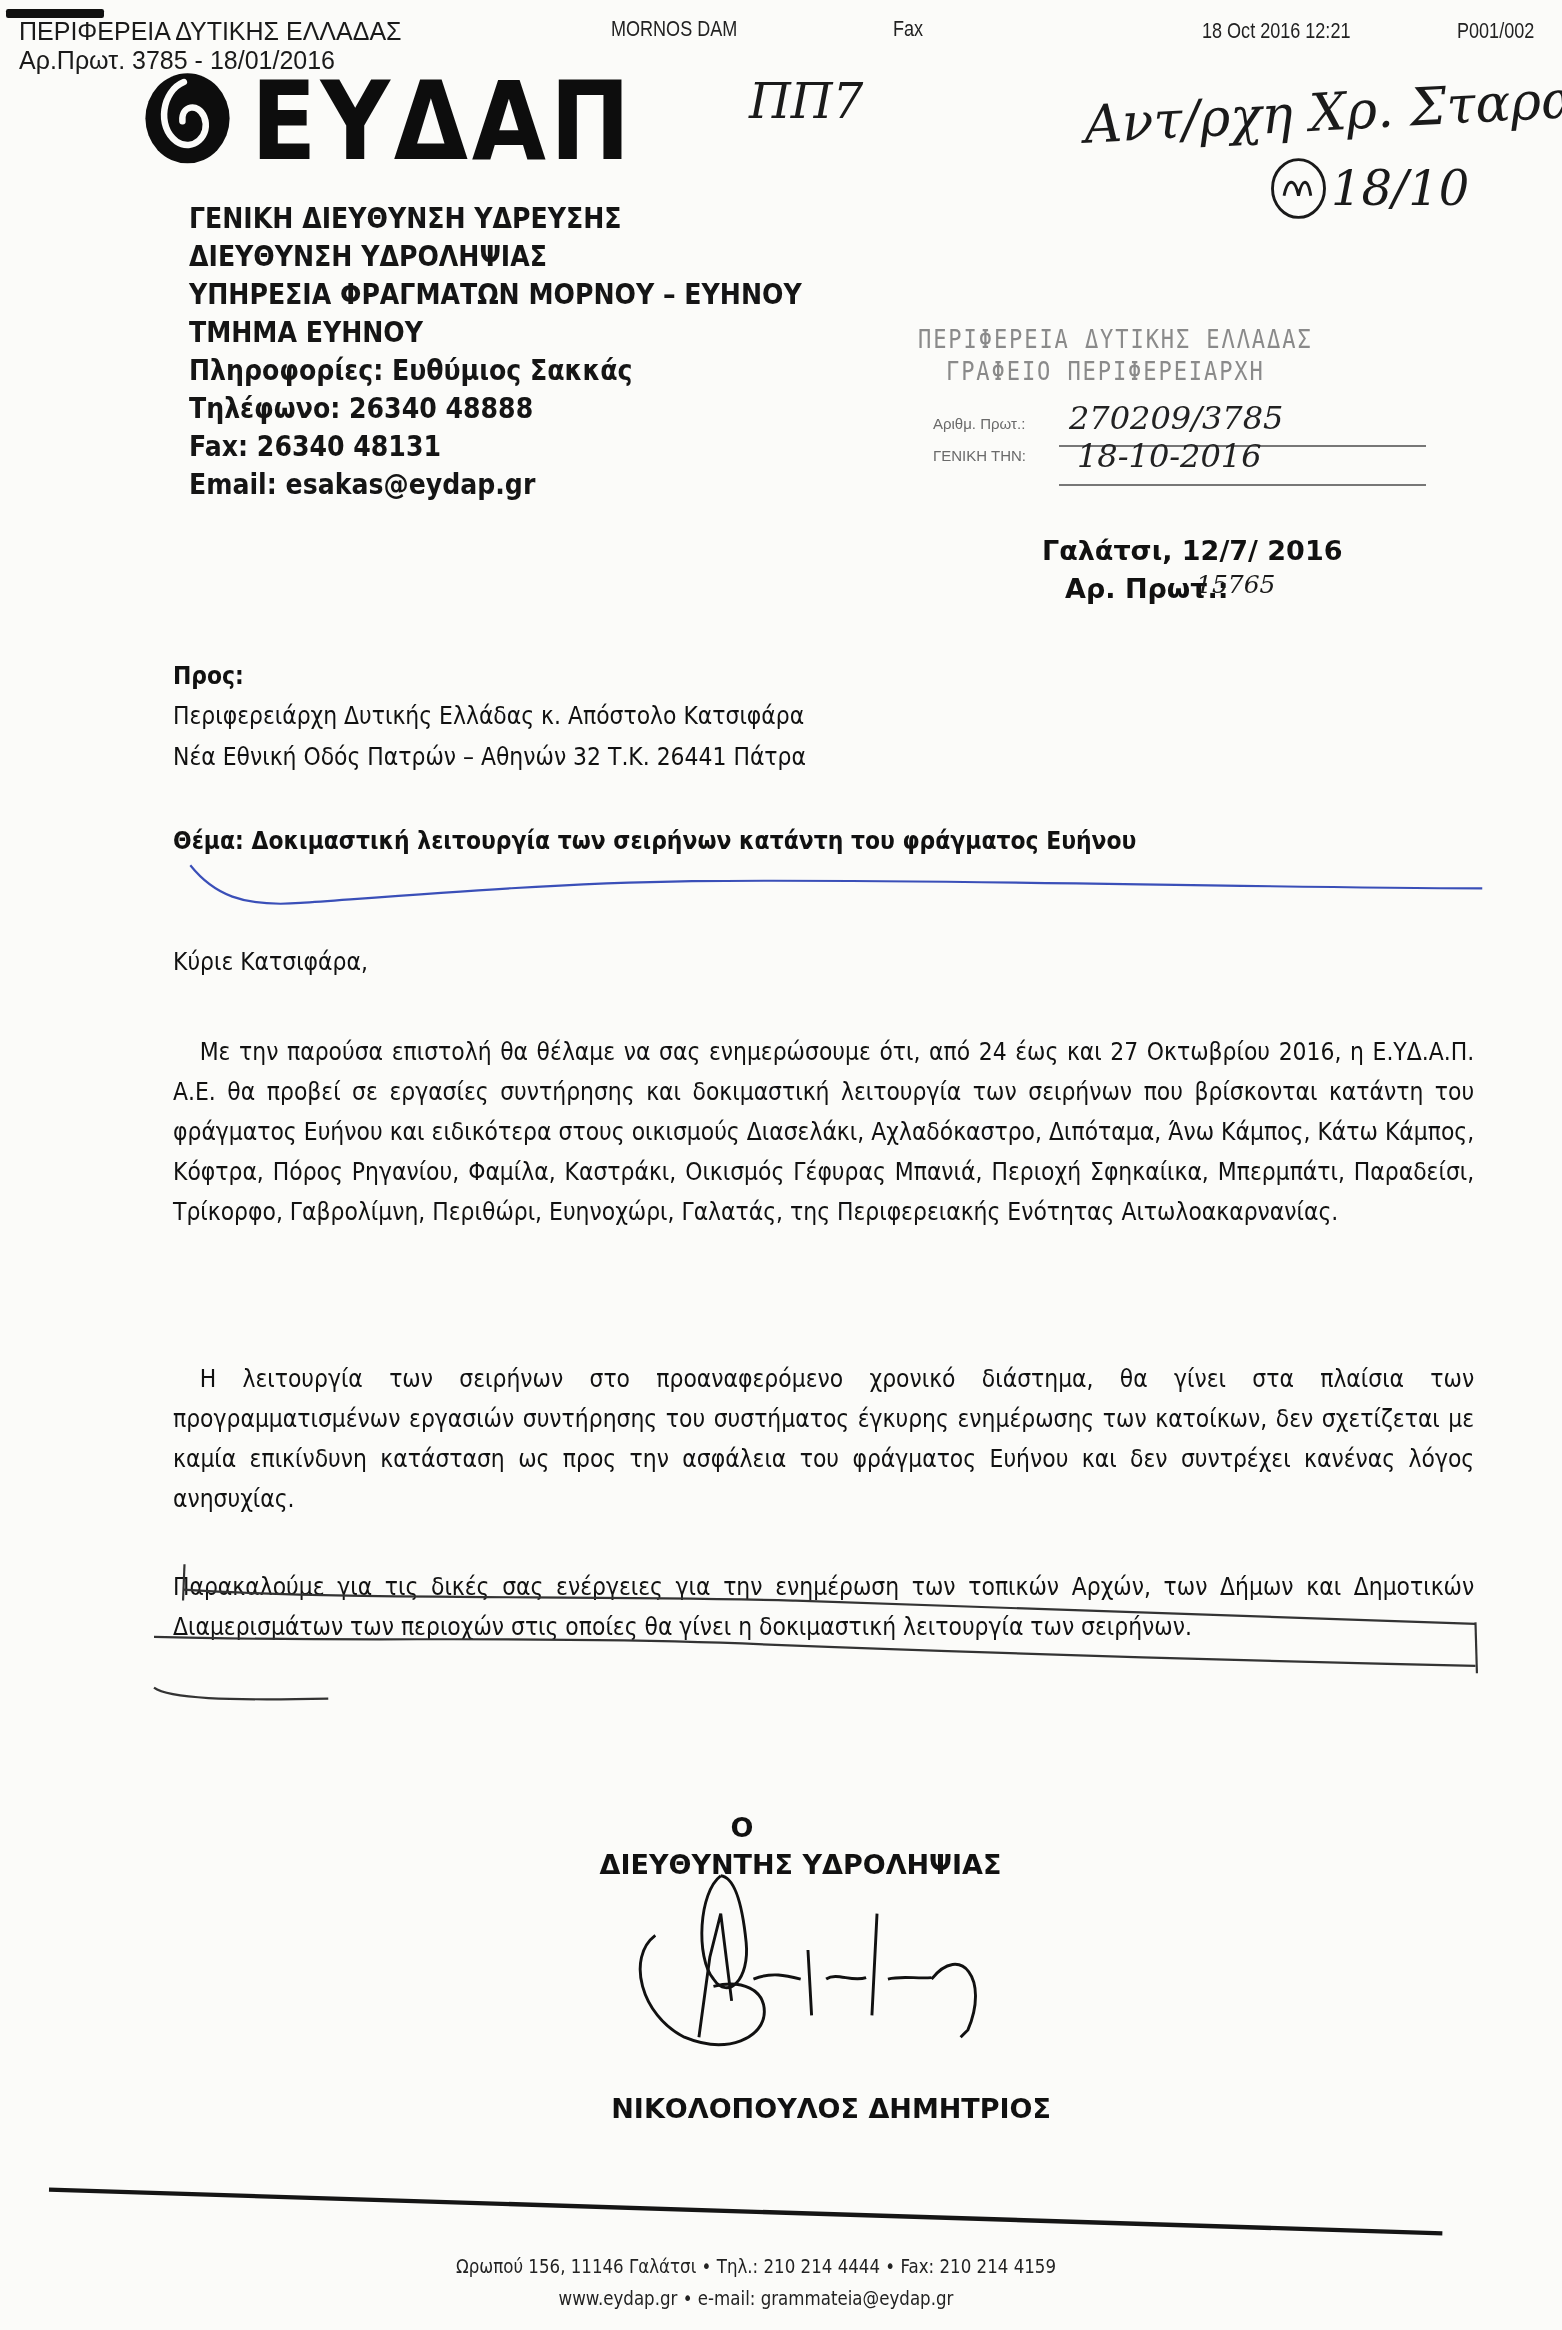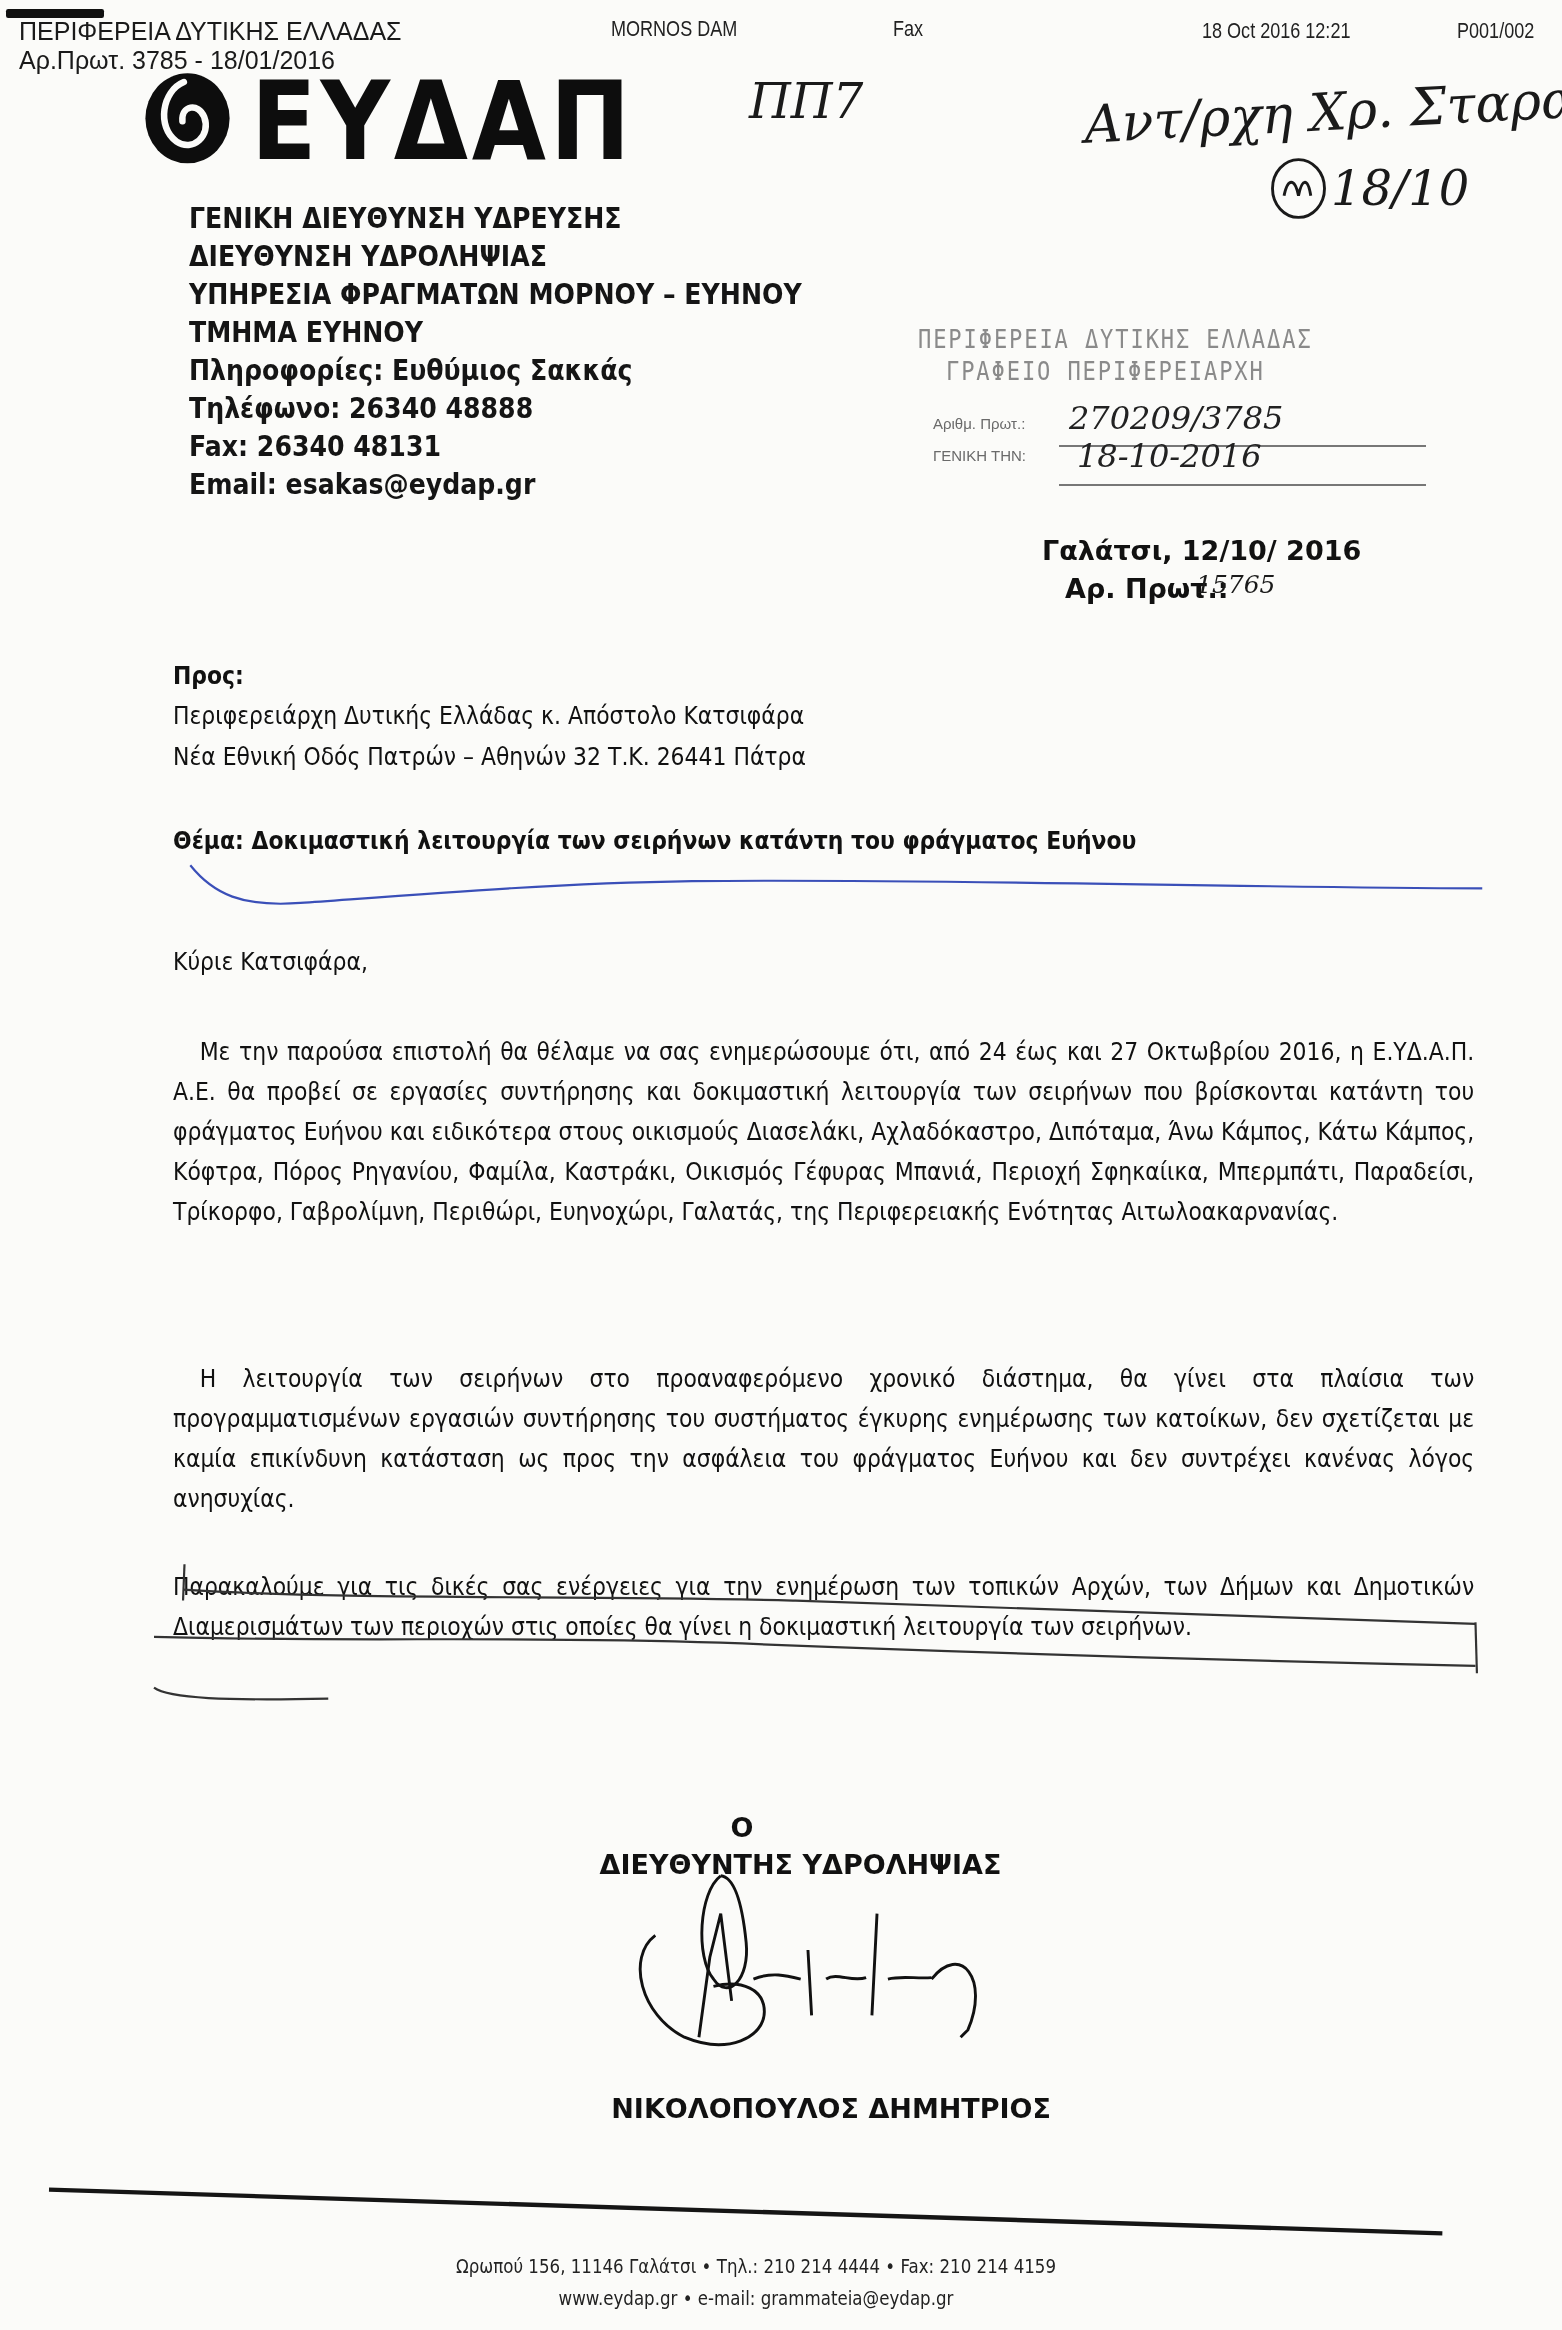--- a/index.html
+++ b/index.html
@@ -74,21 +74,21 @@
   <div class="abs stamp" style="left:918px; top:324px;">ΠΕΡΙΦΕΡΕΙΑ ΔΥΤΙΚΗΣ ΕΛΛΑΔΑΣ</div>
   <div class="abs stamp" style="left:946px; top:356px;">ΓΡΑΦΕΙΟ ΠΕΡΙΦΕΡΕΙΑΡΧΗ</div>
   <div class="abs stamp-line" style="left:933px; top:415px;">Αριθμ. Πρωτ.:</div>
   <div class="abs stamp-hand" style="left:1069px; top:399px;">270209/3785</div>
   <div class="stamp-rule" style="left:1059px; top:445px; width:367px;"></div>
   <div class="abs stamp-line" style="left:933px; top:447px;">ΓΕΝΙΚΗ ΤΗΝ:</div>
   <div class="abs stamp-hand" style="left:1077px; top:437px;">18-10-2016</div>
   <div class="stamp-rule" style="left:1059px; top:484px; width:367px;"></div>
 </div>
 
-<div class="abs date-block" style="left:1042px; top:533px;">Γαλάτσι, 12/10/ 2016</div>
+<div class="abs date-block" style="left:1042px; top:533px;">Γαλάτσι, 12/7/ 2016</div>
 <div class="abs date-block" style="left:1042px; top:571px;margin-left:23px;">Αρ. Πρωτ.:</div>
 <div class="abs hand" style="left:1196px; top:570px; font-size:25px;">15765</div>
 
 <div class="abs body-text bold" style="left:173px; top:655px;">Προς:</div>
 <div class="abs body-text" style="left:173px; top:695px;">Περιφερειάρχη Δυτικής Ελλάδας κ. Απόστολο Κατσιφάρα</div>
 <div class="abs body-text" style="left:173px; top:736px;">Νέα Εθνική Οδός Πατρών – Αθηνών 32  Τ.Κ. 26441 Πάτρα</div>
 
 <div class="abs body-text bold" style="left:173px; top:820px;">
   <span>Θέμα:</span>
   <span>Δοκιμαστική λειτουργία των σειρήνων κατάντη του φράγματος Ευήνου</span>

